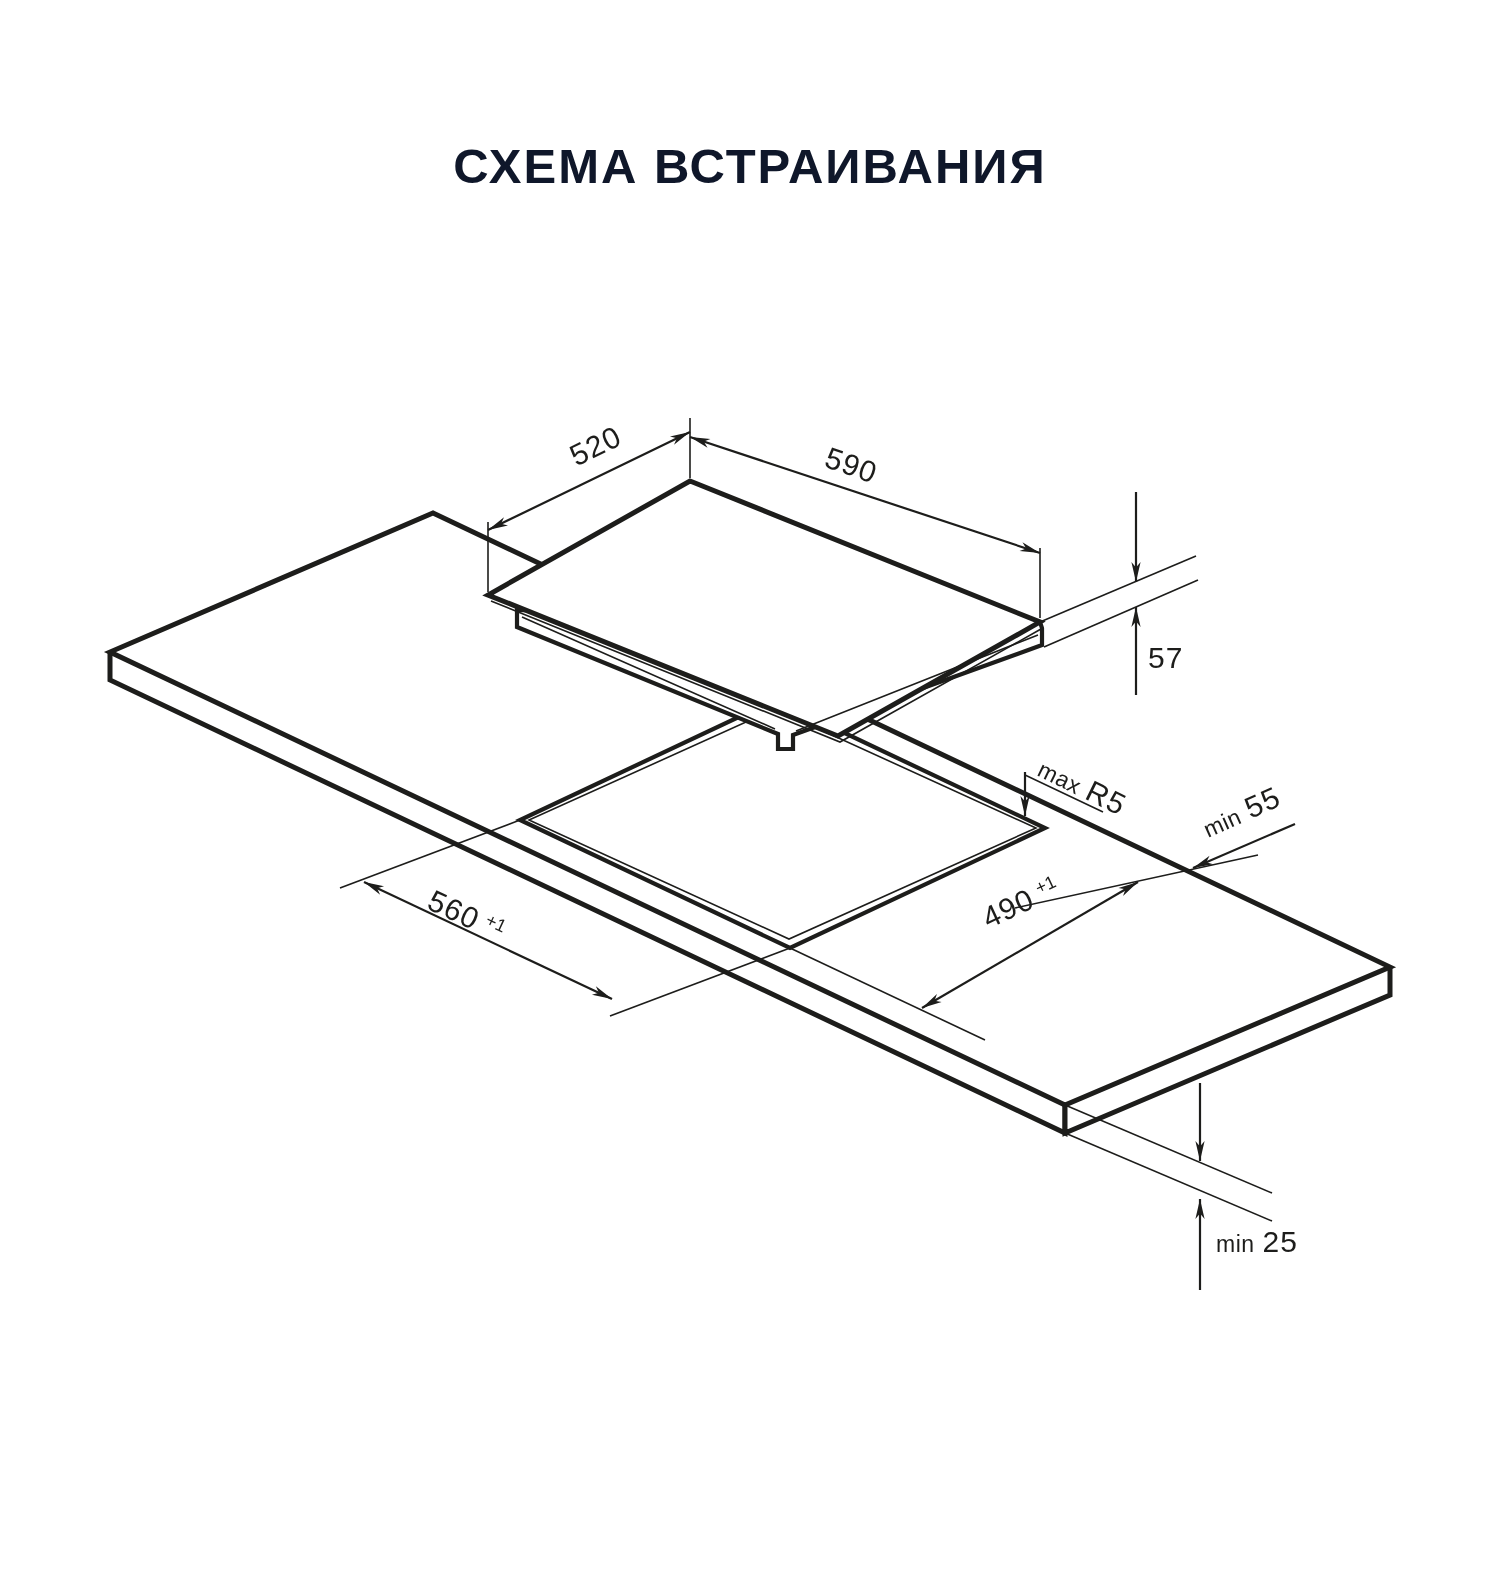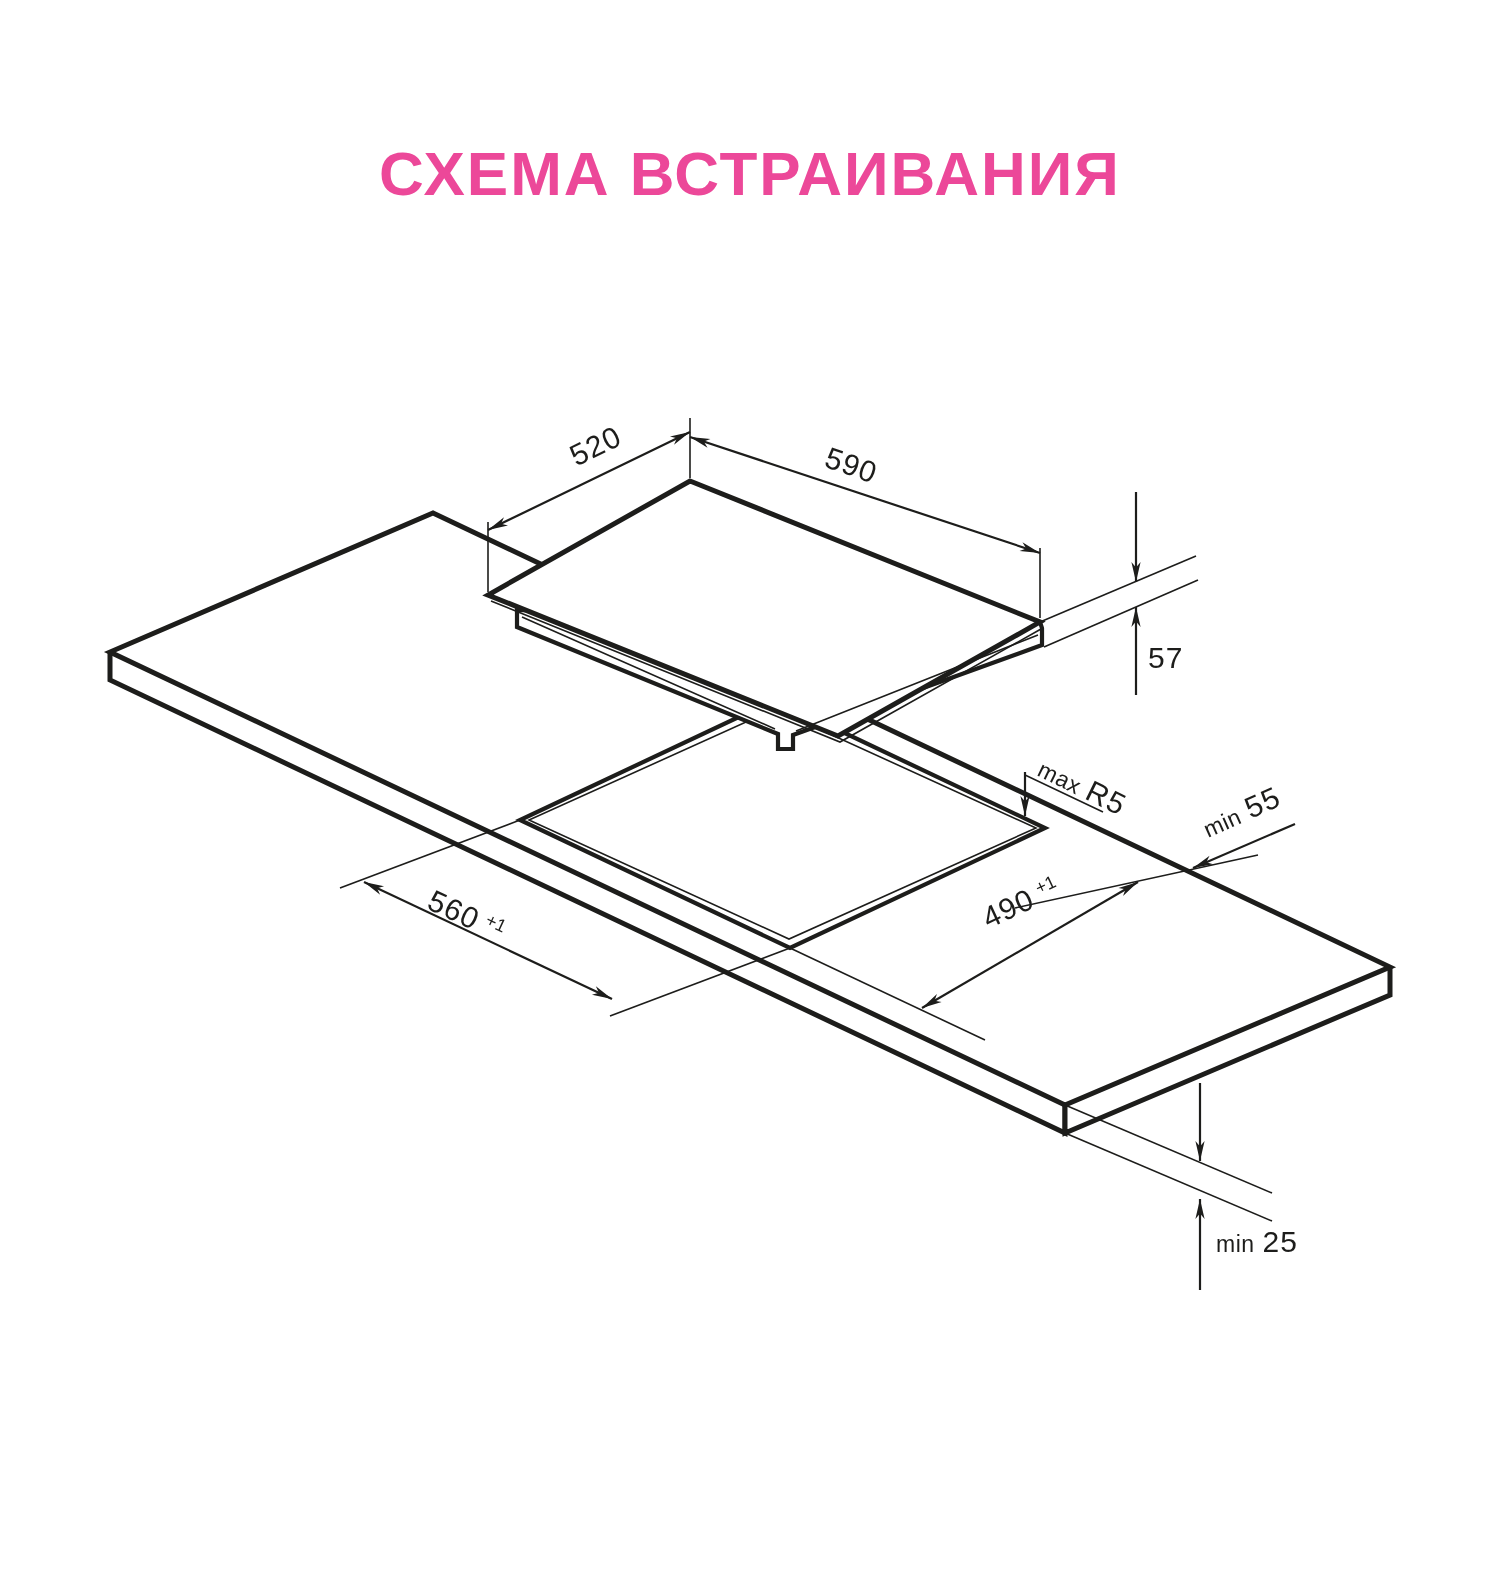--- a/index.html
+++ b/index.html
@@ -14,24 +14,24 @@
     background: #ffffff;
     font-family: "Liberation Sans", sans-serif;
     overflow: hidden;
   }
   .title {
     position: absolute;
     top: 138px;
     left: 0;
     width: 100%;
     text-align: center;
-    font-size: 62px;
+    font-size: 49px;
     font-weight: 800;
     letter-spacing: 2px;
-    color: #ec4899;
+    color: #0f172a;
     font-family: "Liberation Sans", sans-serif;
   }
   svg { position: absolute; top: 0; left: 0; }
   .thick  { fill: none; stroke: #1d1d1b; stroke-width: 5;   stroke-linejoin: miter; }
   .mid    { fill: none; stroke: #1d1d1b; stroke-width: 4.2; stroke-linejoin: miter; }
   .thin   { fill: none; stroke: #1d1d1b; stroke-width: 1.6; }
   .dim    { fill: none; stroke: #1d1d1b; stroke-width: 2.2; }
   .whitefill { fill: #ffffff; }
   text { fill: #1d1d1b; font-family: "Liberation Sans", sans-serif; }
   .lbl  { font-size: 30px; letter-spacing: 1px; }

